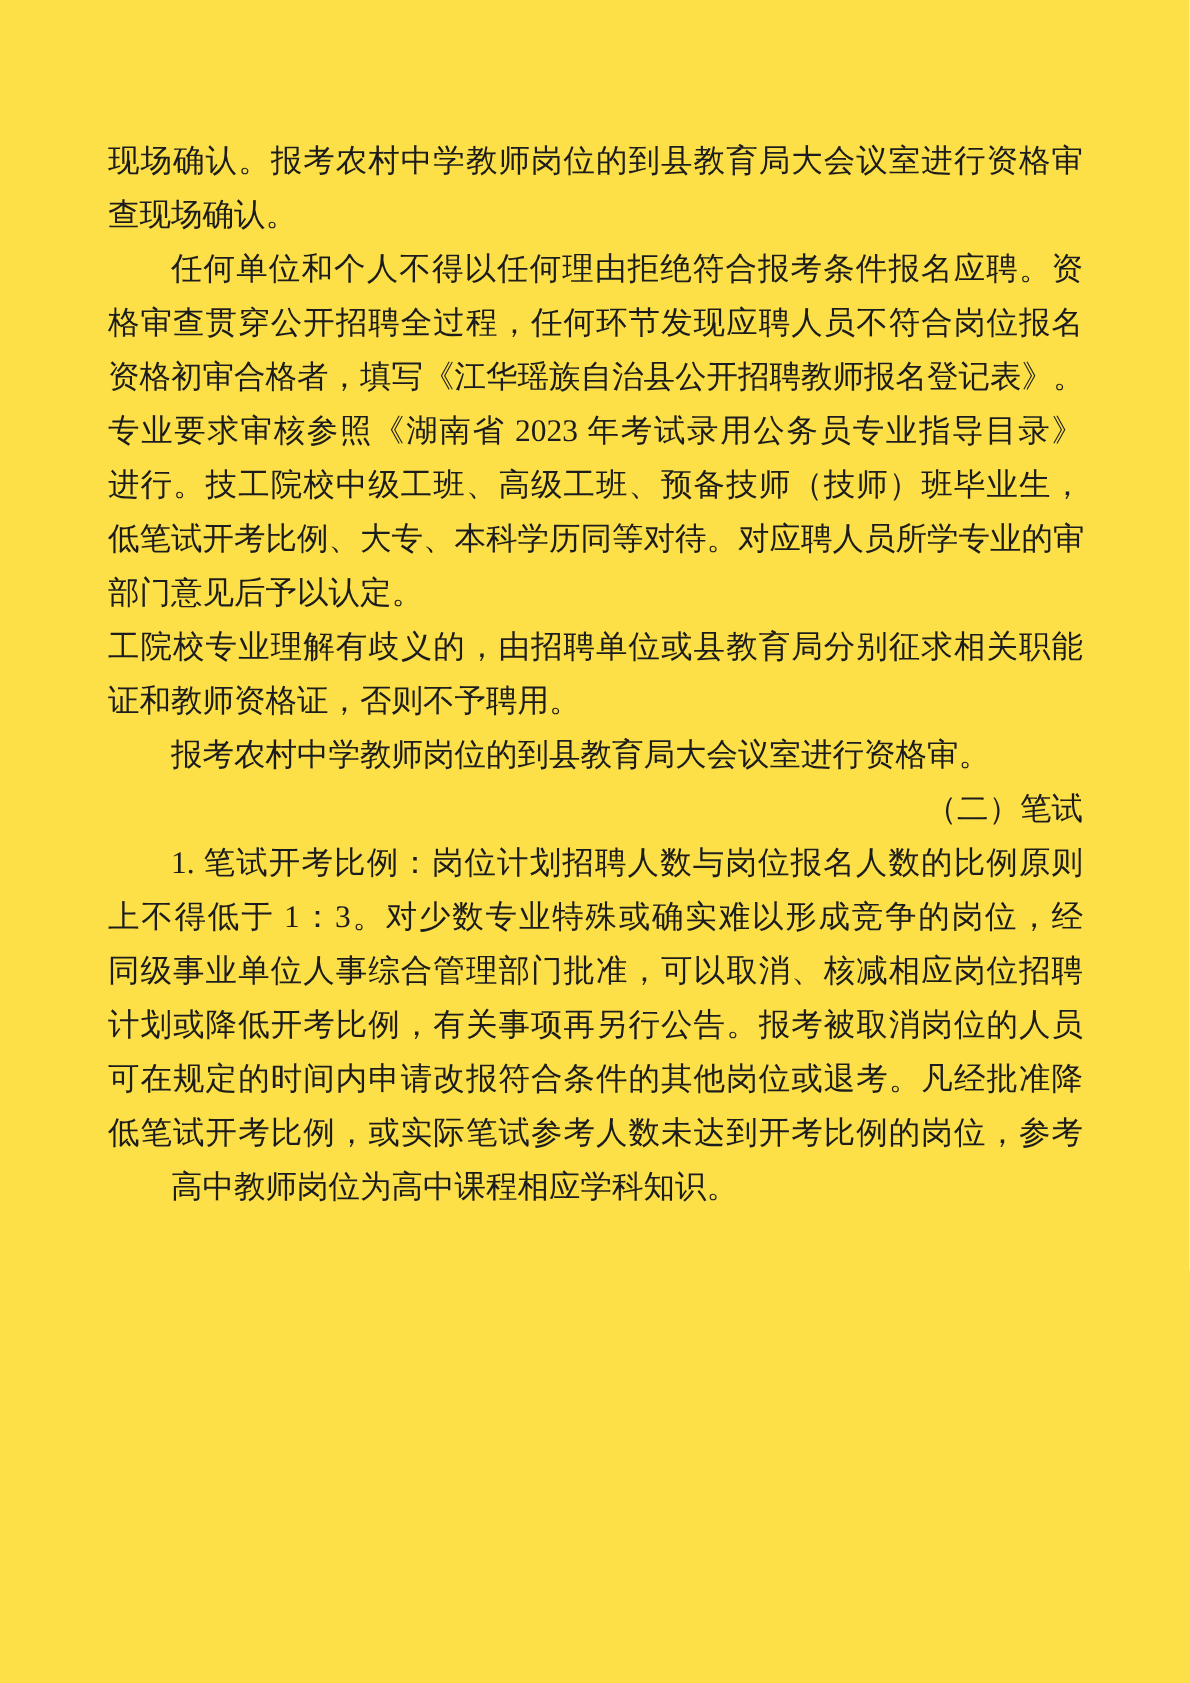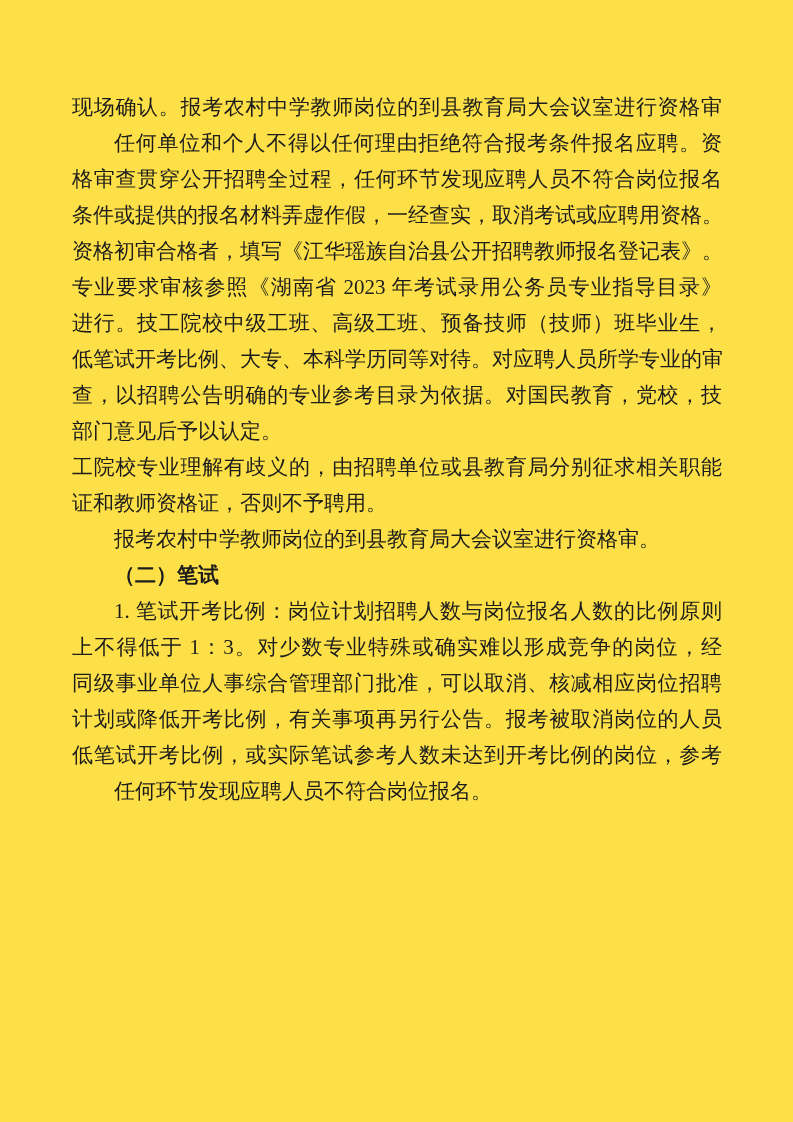--- a/index.html
+++ b/index.html
@@ -30,51 +30,52 @@
     text-align: left;
   }
   .j {
     text-align: justify;
     text-align-last: justify;
   }
   .ind {
     text-indent: 42px;
   }
   .bold {
-    font-weight: 700;
+    font-weight: 400;
+    text-align: right;
   }
 </style>
 </head>
 <body>
 
 <div class="page">
   <div class="content">
 
     <div class="ln j">现场确认。报考农村中学教师岗位的到县教育局大会议室进行资格审</div>
+    <div class="ln">查现场确认。</div>
 
     <div class="ln j ind">任何单位和个人不得以任何理由拒绝符合报考条件报名应聘。资</div>
     <div class="ln j">格审查贯穿公开招聘全过程，任何环节发现应聘人员不符合岗位报名</div>
-    <div class="ln j">条件或提供的报名材料弄虚作假，一经查实，取消考试或应聘用资格。</div>
     <div class="ln j">资格初审合格者，填写《江华瑶族自治县公开招聘教师报名登记表》。</div>
     <div class="ln j">专业要求审核参照《湖南省 2023 年考试录用公务员专业指导目录》</div>
     <div class="ln j">进行。技工院校中级工班、高级工班、预备技师（技师）班毕业生，</div>
     <div class="ln j">低笔试开考比例、大专、本科学历同等对待。对应聘人员所学专业的审</div>
-    <div class="ln j">查，以招聘公告明确的专业参考目录为依据。对国民教育，党校，技</div>
     <div class="ln">部门意见后予以认定。</div>
     <div class="ln j">工院校专业理解有歧义的，由招聘单位或县教育局分别征求相关职能</div>
 
     <div class="ln">证和教师资格证，否则不予聘用。</div>
 
     <div class="ln ind">报考农村中学教师岗位的到县教育局大会议室进行资格审。</div>
 
     <div class="ln ind bold">（二）笔试</div>
 
     <div class="ln j ind">1. 笔试开考比例：岗位计划招聘人数与岗位报名人数的比例原则</div>
     <div class="ln j">上不得低于 1：3。对少数专业特殊或确实难以形成竞争的岗位，经</div>
     <div class="ln j">同级事业单位人事综合管理部门批准，可以取消、核减相应岗位招聘</div>
     <div class="ln j">计划或降低开考比例，有关事项再另行公告。报考被取消岗位的人员</div>
+    <div class="ln j">可在规定的时间内申请改报符合条件的其他岗位或退考。凡经批准降</div>
     <div class="ln j">低笔试开考比例，或实际笔试参考人数未达到开考比例的岗位，参考</div>
 
 
-    <div class="ln ind">任何环节发现应聘人员不符合岗位报名。</div>
+    <div class="ln ind">高中教师岗位为高中课程相应学科知识。</div>
 
   </div>
 </div>
 
 </body></html>

